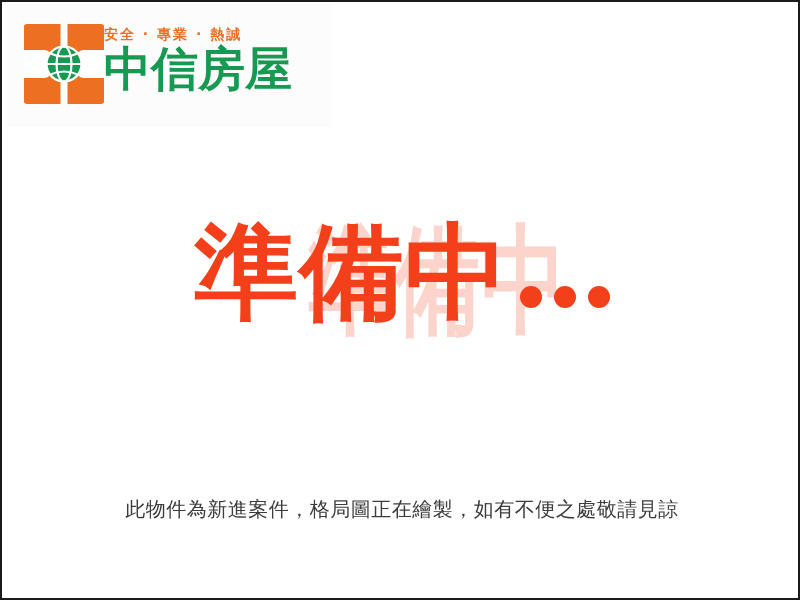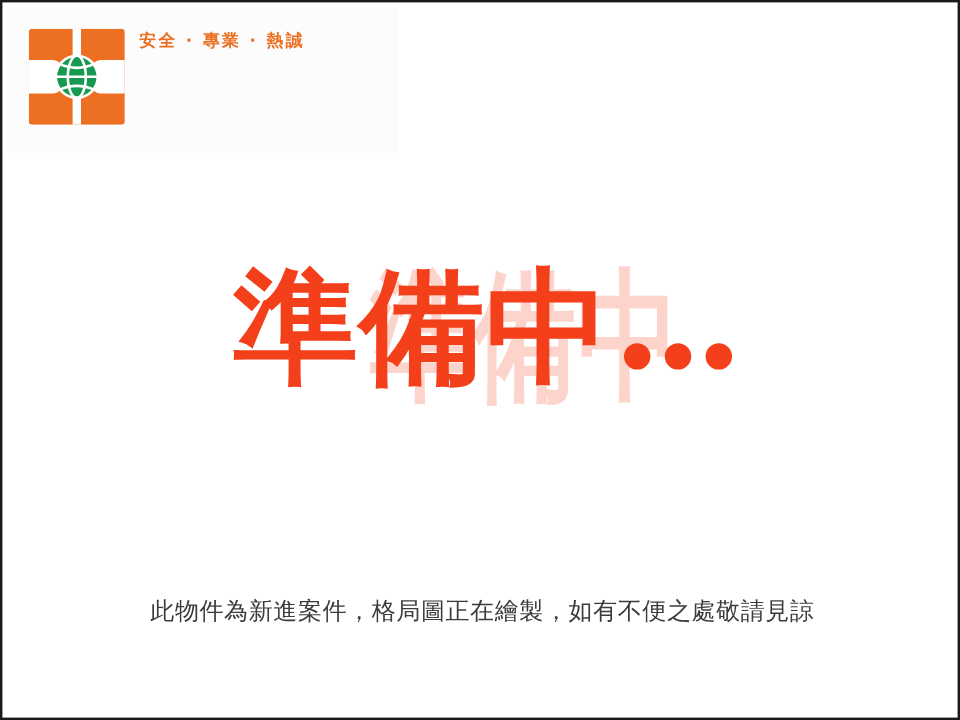--- a/index.html
+++ b/index.html
@@ -48,21 +48,20 @@
     height: 80px;
     flex: 0 0 auto;
   }
   .brand-mark .mark-svg {
     display: block;
     width: 80px;
     height: 80px;
   }
 
   .brand-text {
-    margin-left: 12px;
     display: flex;
     flex-direction: column;
     justify-content: space-between;
   }
 
   .brand-tagline {
     color: #ec6f22;
     font-size: 14px;
     font-weight: bold;
     letter-spacing: 2px;
@@ -182,20 +181,21 @@
             <ellipse cx="40" cy="40" rx="7.5" ry="17.5" fill="none" stroke="#ffffff" stroke-width="2.2"></ellipse>
             <line x1="22.5" y1="40" x2="57.5" y2="40" stroke="#ffffff" stroke-width="2.2"></line>
             <path d="M25 29 Q40 36 55 29" fill="none" stroke="#ffffff" stroke-width="2.2"></path>
             <path d="M25 51 Q40 44 55 51" fill="none" stroke="#ffffff" stroke-width="2.2"></path>
           </g>
         </svg>
       </div>
 
       <div class="brand-text">
         <div class="brand-tagline">安全 · 專業 · 熱誠</div>
+        <div class="brand-name">中信房屋</div>
       </div>
 
     </div>
   </div>
 
   <div class="headline-zone">
     <div class="headline-watermark">準備中</div>
     <div class="headline">
       <span>準備中</span><span class="headline-dots"><span class="dot"></span><span class="dot"></span><span class="dot"></span></span>
     </div>

